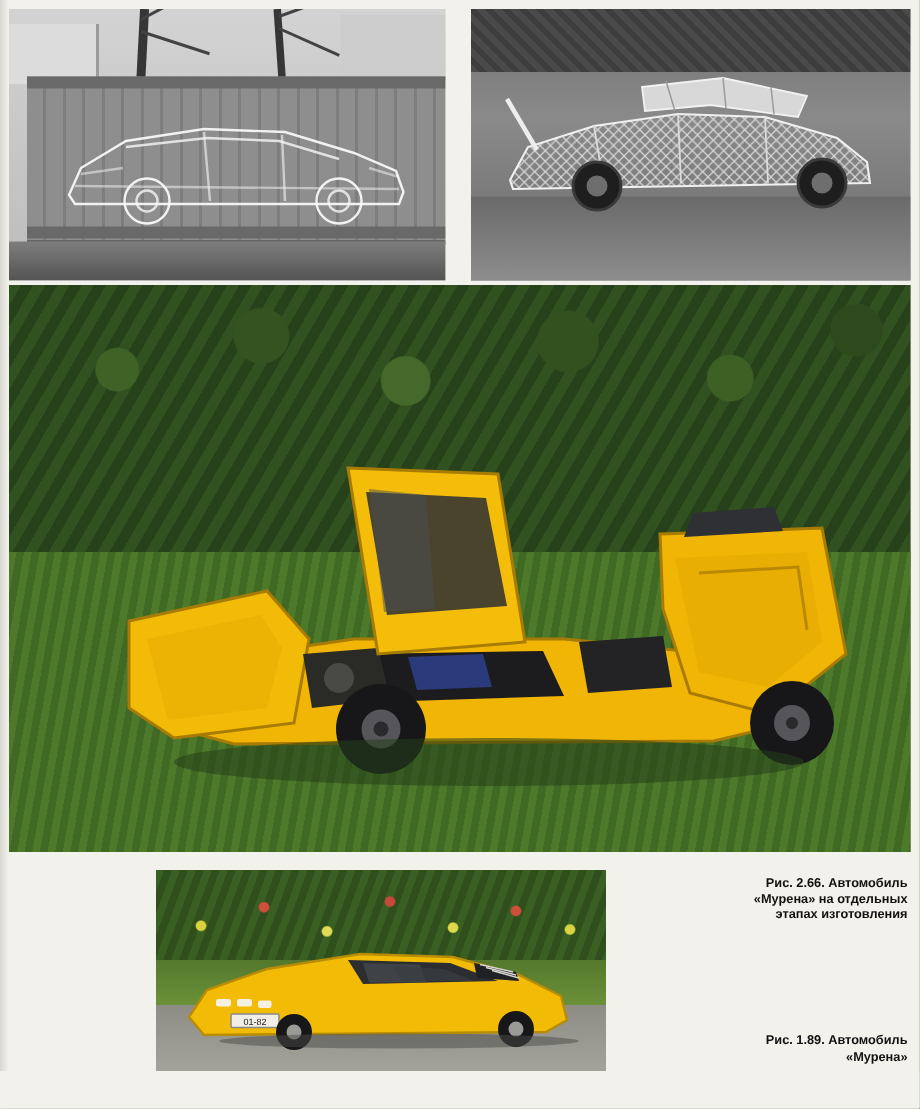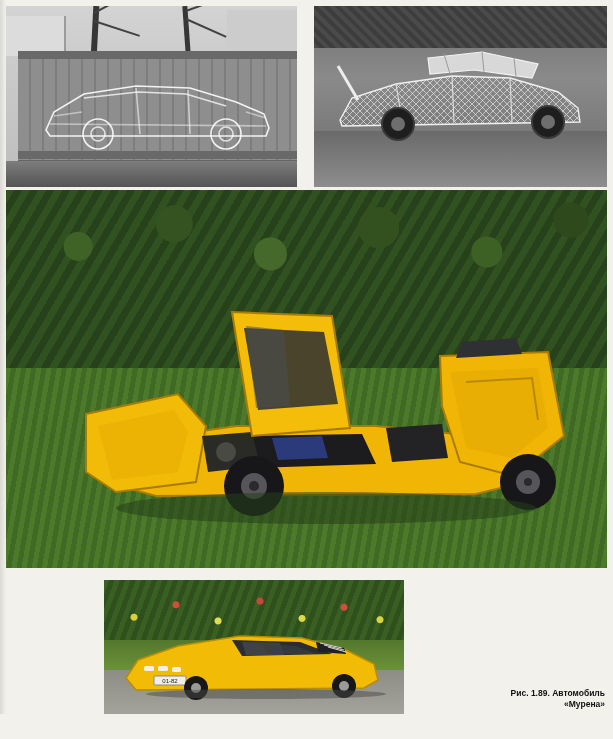--- a/index.html
+++ b/index.html
@@ -285,17 +285,18 @@
         <text x="50" y="57" font-family="Liberation Sans, sans-serif" font-size="6" text-anchor="middle" fill="#202020">01-82</text>
         <circle cx="76" cy="62" r="12" fill="#17171a"></circle>
         <circle cx="76" cy="62" r="5" fill="#9a9a96"></circle>
         <circle cx="224" cy="60" r="12" fill="#17171a"></circle>
         <circle cx="224" cy="60" r="5" fill="#9a9a96"></circle>
         <ellipse cx="146" cy="68" rx="120" ry="5" fill="#4a4a46" opacity="0.5"></ellipse>
       </svg>
     </div>
   </div>
 
+  <div class="caption" id="cap-266">Рис. 2.66. Автомобиль «Мурена» на отдельных этапах изготовления</div>
   <div class="caption" id="cap-267">Рис. 1.89. Автомобиль «Мурена»</div>
 
   <div class="page-edge-left"></div>
   <div class="page-edge-bottom"></div>
 </div>
 
 </body></html>

